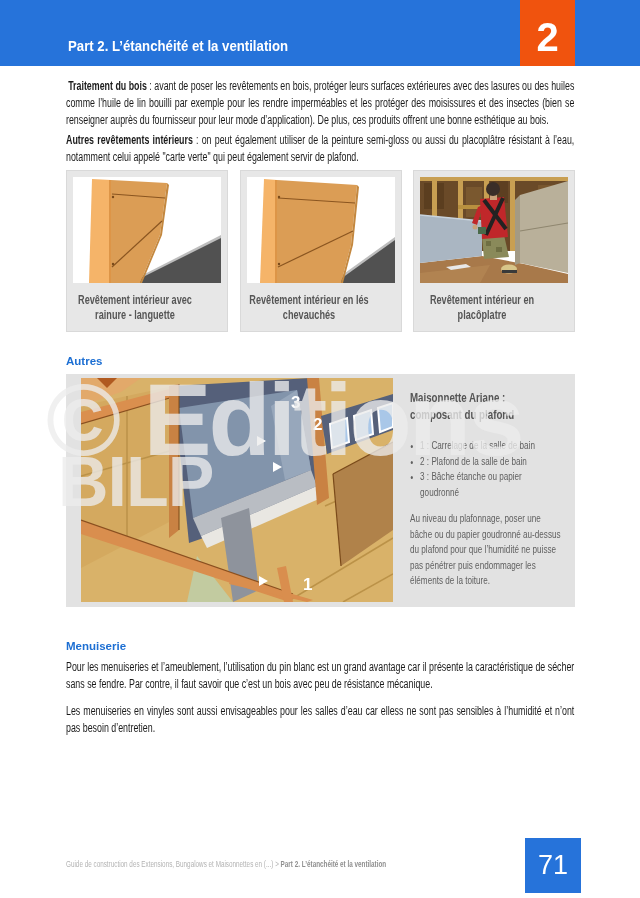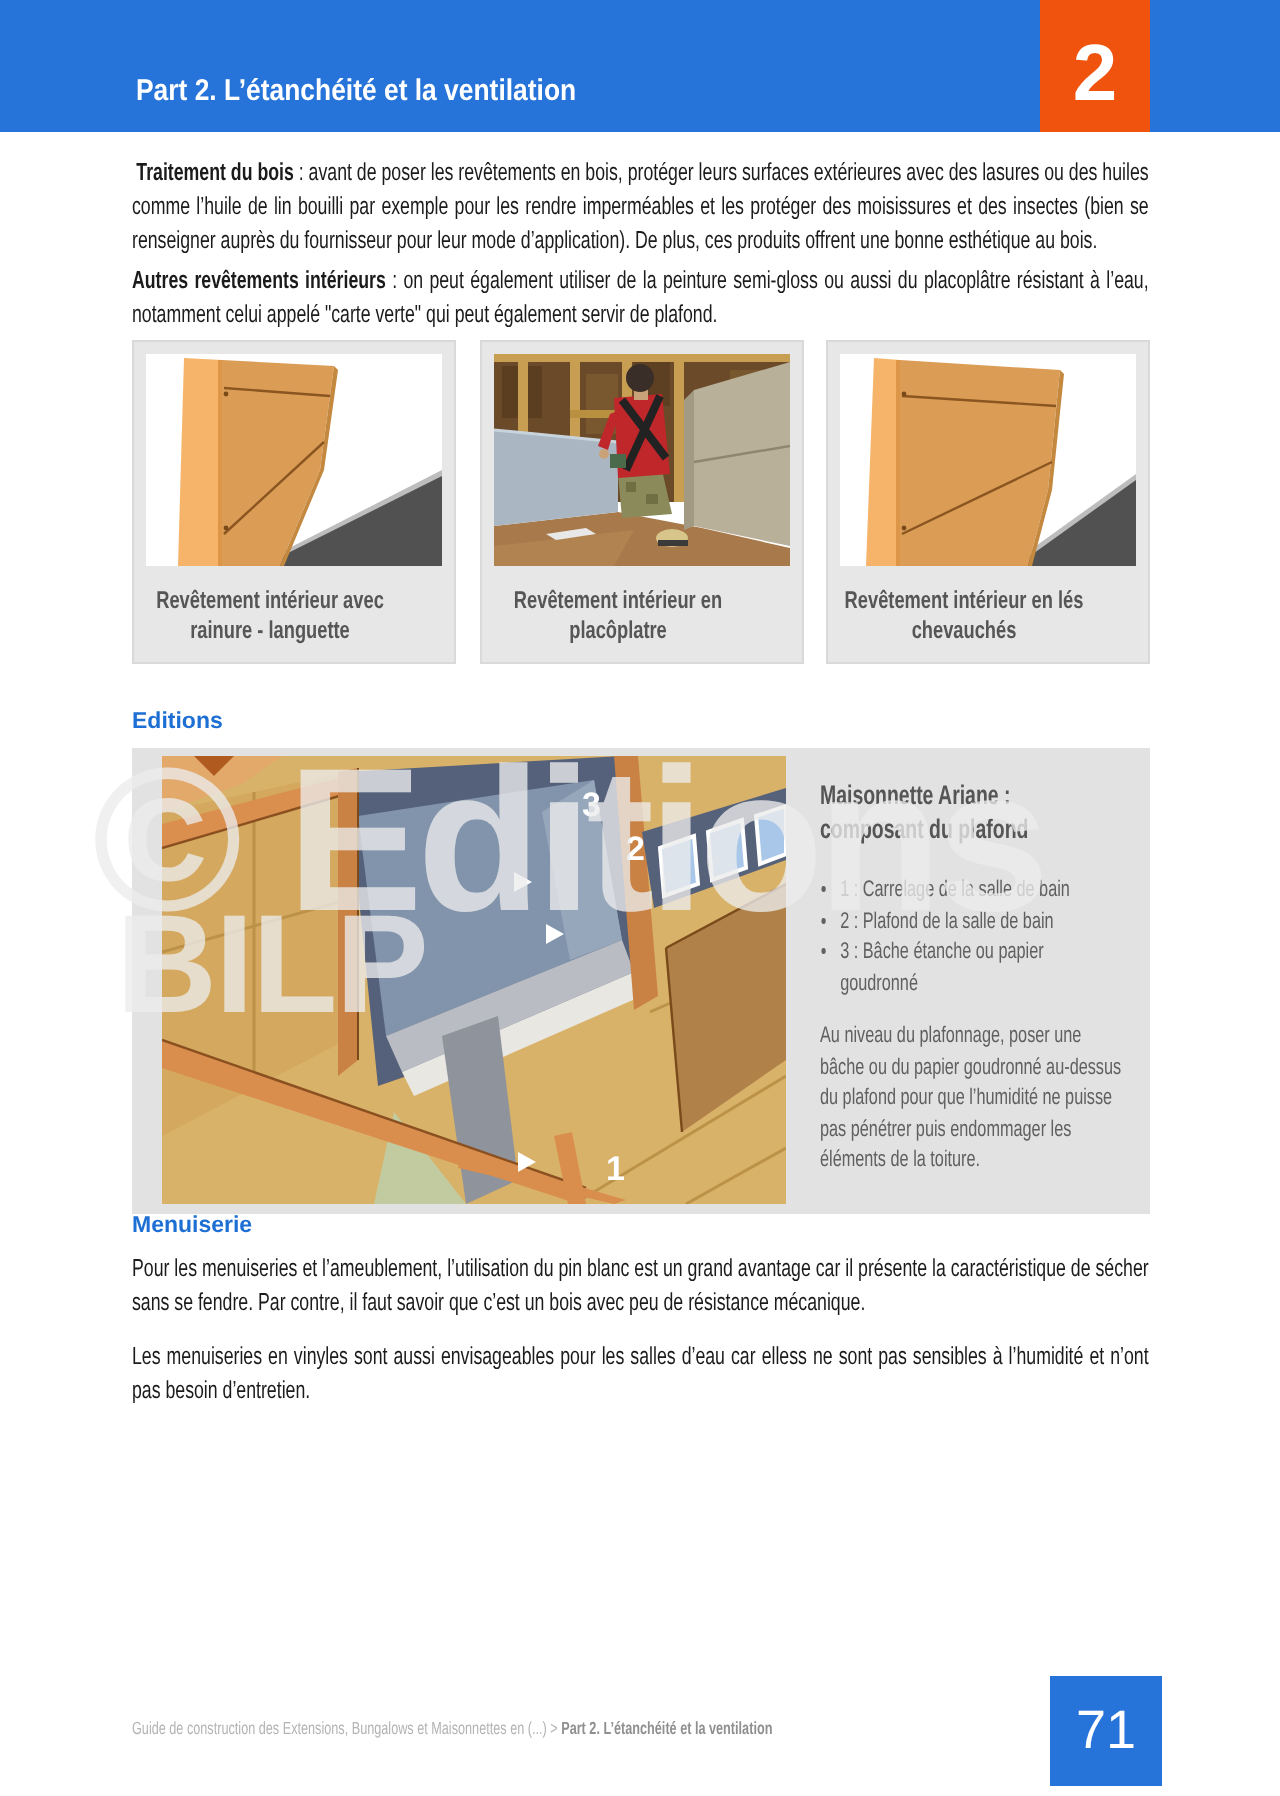--- a/index.html
+++ b/index.html
@@ -39,21 +39,21 @@
     height:50px; display:flex; align-items:center; justify-content:center; overflow:visible;
   }
   .card-caption span {
     display:block; width:197px; margin-left:-24px; text-align:center;
     font-weight:bold; color:#565656; font-size:12.2px; line-height:15px;
     transform:scaleX(0.75); transform-origin:50% 50%;
   }
   
   .sec-heading { color:#1D6FD3; font-weight:bold; font-size:11.5px; }
   .h-plafond { margin-top:23px; }
-  .h-menuiserie { }
+  .h-menuiserie { margin-top:33px; }
   
   .pl-figure { position:relative; margin-top:7px; width:509px; height:233px; background:#e2e2e2; }
   .pl-img { position:absolute; left:15px; top:4px; width:312px; height:224px; }
   .pl-img svg { display:block; width:312px; height:224px; }
   .pl-side {
     position:absolute; left:344px; top:15px; width:211px; color:#606060;
     transform:scaleX(0.72); transform-origin:0 0;
   }
   .pl-side-title { font-size:13.5px; font-weight:bold; color:#555555; line-height:17px; }
   .pl-bullets { margin:15px 0 0 14px; font-size:11.3px; line-height:15.5px; }
@@ -110,20 +110,41 @@
             <polygon points="38,3 94,6 87,58 67,106 38,106" fill="#db9d55"></polygon>
             <polygon points="94,6 96,8 89,58 69,106 67,106 87,58" fill="#c4883f"></polygon>
             <line x1="39" y1="17" x2="92" y2="21" stroke="#8a5520" stroke-width="1.2"></line>
             <line x1="39" y1="90" x2="89" y2="44" stroke="#8a5520" stroke-width="1.2"></line>
             <circle cx="40" cy="20" r="1.2" fill="#7a4a1a"></circle>
             <circle cx="40" cy="87" r="1.2" fill="#7a4a1a"></circle>
           </svg>
         </div>
         <div class="card-caption">
           <span>Revêtement intérieur avec rainure - languette</span>
+        </div>
+      </div>
+
+      <div class="card">
+        <div class="card-img">
+          <svg viewBox="0 0 148 106" preserveAspectRatio="none">
+            <rect x="0" y="0" width="148" height="106" fill="#ffffff"></rect>
+            <polygon points="84,106 148,60 148,106" fill="#bdbdbd"></polygon>
+            <polygon points="88,106 148,63 148,106" fill="#515151"></polygon>
+            <polygon points="17,2 30,3 30,106 13,106" fill="#f5b469"></polygon>
+            <polygon points="28,3 30,3 30,106 28,106" fill="#dd9547"></polygon>
+            <polygon points="30,3 110,8 104,68 94,106 30,106" fill="#db9d55"></polygon>
+            <polygon points="110,8 112,10 106,68 96,106 94,106 104,68" fill="#c4883f"></polygon>
+            <line x1="31" y1="21" x2="108" y2="26" stroke="#8a5520" stroke-width="1.2"></line>
+            <line x1="31" y1="90" x2="106" y2="54" stroke="#8a5520" stroke-width="1.2"></line>
+            <circle cx="32" cy="20" r="1.2" fill="#7a4a1a"></circle>
+            <circle cx="32" cy="87" r="1.2" fill="#7a4a1a"></circle>
+          </svg>
+        </div>
+        <div class="card-caption">
+          <span>Revêtement intérieur en lés chevauchés</span>
         </div>
       </div>
 
       <div class="card">
         <div class="card-img">
           <svg viewBox="0 0 148 106" preserveAspectRatio="none">
             <rect x="0" y="0" width="148" height="74" fill="#6a4a28"></rect>
             <rect x="4" y="6" width="20" height="26" fill="#4e3418" opacity="0.55"></rect>
             <rect x="46" y="10" width="16" height="30" fill="#8a6535" opacity="0.5"></rect>
             <rect x="70" y="4" width="18" height="22" fill="#4e3418" opacity="0.45"></rect>
@@ -154,44 +175,23 @@
             <path d="M83,21 L66,58" stroke="#222222" stroke-width="4" fill="none"></path>
             <rect x="58" y="50" width="8" height="7" fill="#4a6a4a"></rect>
             <rect x="70" y="17" width="7" height="6" fill="#caa27a"></rect>
             <circle cx="73" cy="12" r="7" fill="#3a2e28"></circle>
           </svg>
         </div>
         <div class="card-caption">
           <span>Revêtement intérieur en placôplatre</span>
         </div>
       </div>
-
-      <div class="card">
-        <div class="card-img">
-          <svg viewBox="0 0 148 106" preserveAspectRatio="none">
-            <rect x="0" y="0" width="148" height="106" fill="#ffffff"></rect>
-            <polygon points="84,106 148,60 148,106" fill="#bdbdbd"></polygon>
-            <polygon points="88,106 148,63 148,106" fill="#515151"></polygon>
-            <polygon points="17,2 30,3 30,106 13,106" fill="#f5b469"></polygon>
-            <polygon points="28,3 30,3 30,106 28,106" fill="#dd9547"></polygon>
-            <polygon points="30,3 110,8 104,68 94,106 30,106" fill="#db9d55"></polygon>
-            <polygon points="110,8 112,10 106,68 96,106 94,106 104,68" fill="#c4883f"></polygon>
-            <line x1="31" y1="21" x2="108" y2="26" stroke="#8a5520" stroke-width="1.2"></line>
-            <line x1="31" y1="90" x2="106" y2="54" stroke="#8a5520" stroke-width="1.2"></line>
-            <circle cx="32" cy="20" r="1.2" fill="#7a4a1a"></circle>
-            <circle cx="32" cy="87" r="1.2" fill="#7a4a1a"></circle>
-          </svg>
-        </div>
-        <div class="card-caption">
-          <span>Revêtement intérieur en lés chevauchés</span>
-        </div>
-      </div>
     </div>
 
-    <div class="sec-heading h-plafond">Editions</div>
+    <div class="sec-heading h-plafond">Autres</div>
 
     <div class="pl-figure">
       <div class="pl-img">
         <svg viewBox="0 0 312 224" preserveAspectRatio="none">
           <rect x="0" y="0" width="312" height="224" fill="#d9b269"></rect>
           <line x1="262" y1="224" x2="312" y2="196" stroke="#bb9248" stroke-width="1.5"></line>
           <line x1="206" y1="224" x2="312" y2="160" stroke="#bb9248" stroke-width="1.5"></line>
           <line x1="244" y1="128" x2="312" y2="98" stroke="#bb9248" stroke-width="1.5"></line>
           <polygon points="0,0 60,0 40,14 0,28" fill="#e2a96a"></polygon>
           <polygon points="16,0 36,0 26,10" fill="#b05a20"></polygon>

